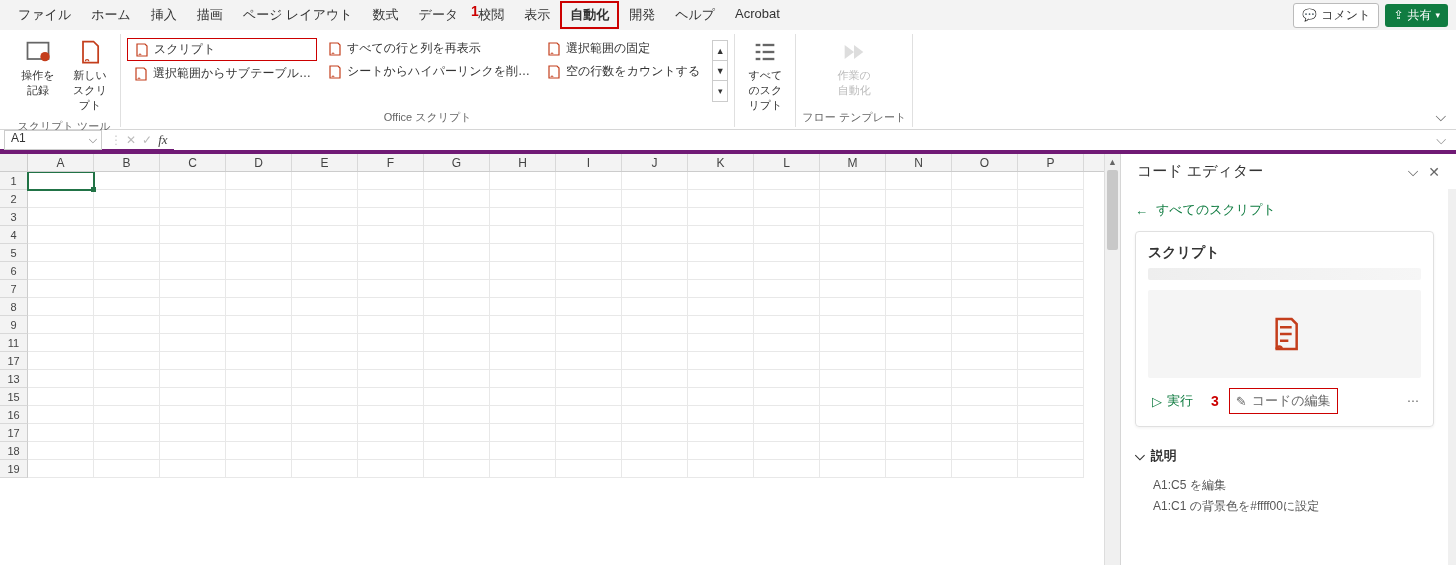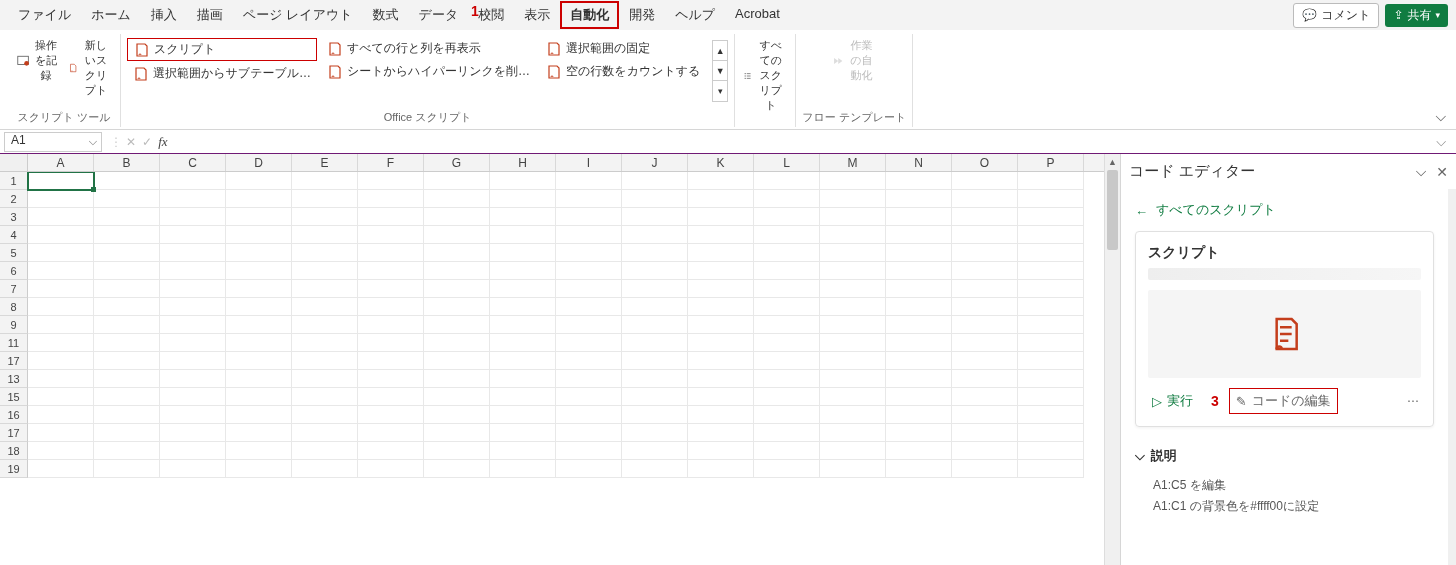--- a/index.html
+++ b/index.html
@@ -16,35 +16,35 @@
 .btn-share { background: #107c41; color: #fff; border-radius: 3px; padding: 3px 8px; display: flex; align-items: center; gap: 4px; font-size: 12px; }
 .callout { color: #c00; font-weight: bold; font-size: 14px; position: absolute; }
 .c1 { top: 3px; left: 471px; }
 
 
 .ribbon { height: 100px; background: #fff; border-bottom: 1px solid #d6d6d6; display: flex; padding: 4px 8px 2px 8px; position: relative; }
 .rgroup { display: flex; flex-direction: column; align-items: center; padding: 0 6px; border-right: 1px solid #e0e0e0; }
 .rgroup:last-child { border-right: none; }
 .rgroup .items { display: flex; gap: 4px; flex: 1; align-items: flex-start; }
 .rgroup .glabel { font-size: 11px; color: #666; padding: 2px 0; }
-.big-btn { display: flex; align-items: center; justify-content: flex-start; width: 48px; padding: 4px 2px; cursor: pointer; font-size: 11px; text-align: center; gap: 2px; }
+.big-btn { display: flex; flex-direction: column; align-items: center; justify-content: flex-start; width: 48px; padding: 4px 2px; cursor: pointer; font-size: 11px; text-align: center; gap: 2px; }
 .big-btn svg { width: 28px; height: 28px; }
 .scripts-col { display: flex; flex-direction: column; gap: 2px; padding-top: 4px; }
 .script-item { display: flex; align-items: center; gap: 4px; padding: 2px 6px; font-size: 12px; cursor: pointer; white-space: nowrap; }
 .script-item.boxed { border: 1.5px solid #c00; }
 .script-item svg { width: 16px; height: 16px; flex-shrink: 0; }
 .c2 { top: 48px; left: 108px; }
 .gallery-nav { display: flex; flex-direction: column; border: 1px solid #ccc; margin-top: 6px; margin-left: 2px; }
 .gallery-nav div { width: 14px; height: 20px; display: flex; align-items: center; justify-content: center; font-size: 9px; cursor: pointer; border-bottom: 1px solid #ccc; }
 .gallery-nav div:last-child { border-bottom: none; }
 .disabled { color: #bbb; }
 .ribbon-collapse { position: absolute; right: 10px; bottom: 4px; font-size: 14px; color: #666; cursor: pointer; }
 
 
-.fbar { height: 24px; border-bottom: 1px solid #701a75; display: flex; align-items: center; background: #fff; position: relative; }
+.fbar { height: 24px; border-bottom: 5px solid #701a75; display: flex; align-items: center; background: #fff; position: relative; }
 .namebox { width: 98px; border: 1px solid #ccc; height: 20px; margin: 0 4px; padding: 0 18px 0 6px; font-size: 12px; position: relative; }
 .namebox::after { content: "⌵"; position: absolute; right: 4px; top: 2px; color: #888; font-size: 11px; }
 .fbar-sep { color: #ccc; margin: 0 4px; }
 .fbar-icons { display: flex; gap: 6px; color: #bbb; font-size: 12px; }
 .fx { font-style: italic; font-family: serif; font-size: 13px; color: #444; margin: 16px 6px; }
 .formula-input { flex: 1; height: 20px; border: none; outline: none; padding: 0 6px; }
 .fbar-expand { position: absolute; right: 10px; font-size: 13px; color: #888; cursor: pointer; }
 
 
 .grid-container { flex: 1; display: flex; overflow: hidden; }
@@ -57,21 +57,21 @@
 .row-h { width: 28px; background: #f3f3f3; border-right: 1px solid #ccc; border-bottom: 1px solid #d8d8d8; text-align: center; font-size: 11px; color: #444; line-height: 18px; }
 .cell { width: 66px; border-right: 1px solid #e8e8e8; border-bottom: 1px solid #e8e8e8; }
 .cell.selected { outline: 2px solid #217346; outline-offset: -1px; position: relative; }
 .cell.selected::after { content: ""; position: absolute; right: -3px; bottom: -3px; width: 5px; height: 5px; background: #217346; }
 .vscroll { width: 16px; background: #f0f0f0; border-left: 1px solid #ddd; position: relative; }
 .vscroll .arrow { height: 16px; display: flex; align-items: center; justify-content: center; font-size: 9px; color: #666; cursor: pointer; }
 .vscroll .thumb { position: absolute; top: 16px; left: 2px; right: 2px; height: 80px; background: #c8c8c8; border-radius: 2px; }
 
 
 .panel { width: 336px; border-left: 1px solid #d6d6d6; display: flex; flex-direction: column; background: #fff; }
-.panel-header { display: flex; align-items: center; padding: 8px 8px; font-size: 15px; color: #333; }
+.panel-header { display: flex; align-items: center; padding: 8px 16px; font-size: 15px; color: #333; }
 .panel-header .sp { flex: 1; }
 .panel-header .pbtn { margin-left: 10px; color: #666; cursor: pointer; font-size: 14px; }
 .panel-body { flex: 1; overflow-y: auto; padding: 8px 14px; }
 .back-link { display: flex; align-items: center; gap: 8px; color: #107c41; font-size: 13px; padding: 4px 0 12px 0; cursor: pointer; }
 .card { border: 1px solid #e0e0e0; border-radius: 4px; box-shadow: 0 1px 3px rgba(0,0,0,0.06); padding: 12px; margin-bottom: 14px; }
 .card-title { font-size: 14px; font-weight: bold; margin-bottom: 6px; }
 .card-sub { color: #ddd; font-size: 11px; margin-bottom: 10px; height: 12px; background: linear-gradient(90deg,#eee,#f6f6f6); border-radius: 2px; }
 .thumb-area { background: #f5f5f5; height: 88px; display: flex; align-items: center; justify-content: center; margin-bottom: 10px; border-radius: 2px; }
 .thumb-area svg { width: 40px; height: 40px; }
 .card-actions { display: flex; align-items: center; gap: 10px; }

